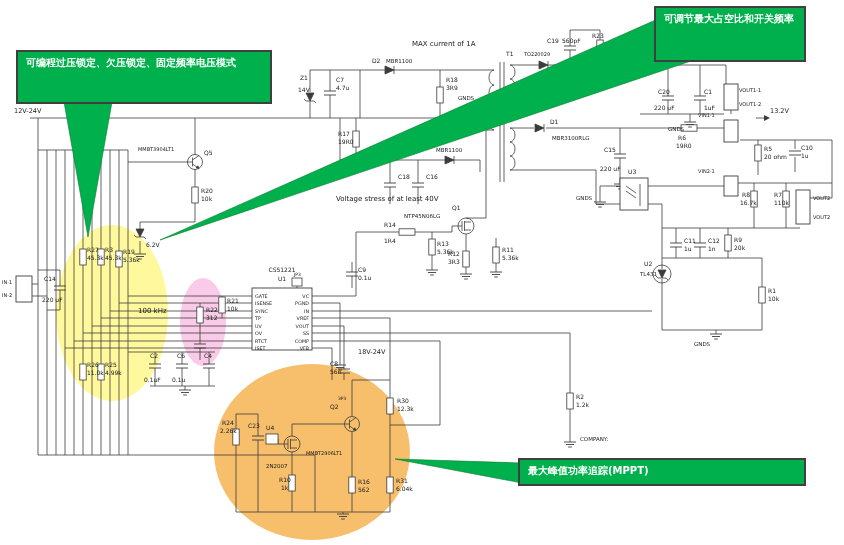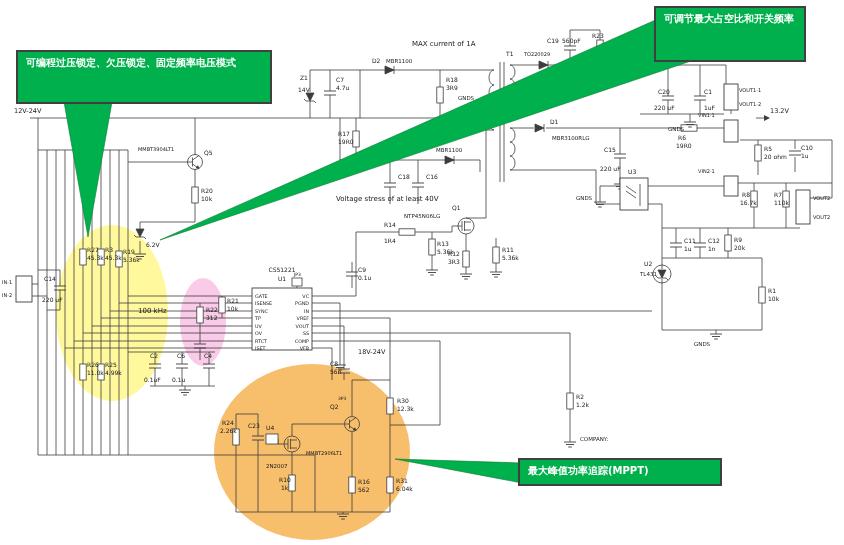--- a/index.html
+++ b/index.html
@@ -314,15 +314,15 @@
     <polygon points="64,102 112,102 88,237" fill="#00b04c"></polygon>
     <polygon points="660,18 694,60 160,240" fill="#00b04c"></polygon>
     <polygon points="522,463 522,483 395,459" fill="#00b04c"></polygon>
   </g>
 </svg>
 
 <div class="callout" style="left: 16px; top: 50px; width: 256px; min-height: 54px; background: rgb(0, 176, 76);">可编程过压锁定、欠压锁定、固定频率电压模式</div>
 
 <div class="callout" style="left: 654px; top: 6px; width: 152px; min-height: 56px; background: rgb(0, 176, 76);">可调节最大占空比和开关频率</div>
 
-<div class="callout" style="left: 518px; top: 458px; width: 204px; height: 28px; white-space: nowrap; background: rgb(0, 176, 76);">最大峰值功率追踪(MPPT)</div>
+<div class="callout" style="left: 518px; top: 458px; width: 288px; height: 28px; white-space: nowrap; background: rgb(0, 176, 76);">最大峰值功率追踪(MPPT)</div>
 
 </div>
 
 </body></html>

